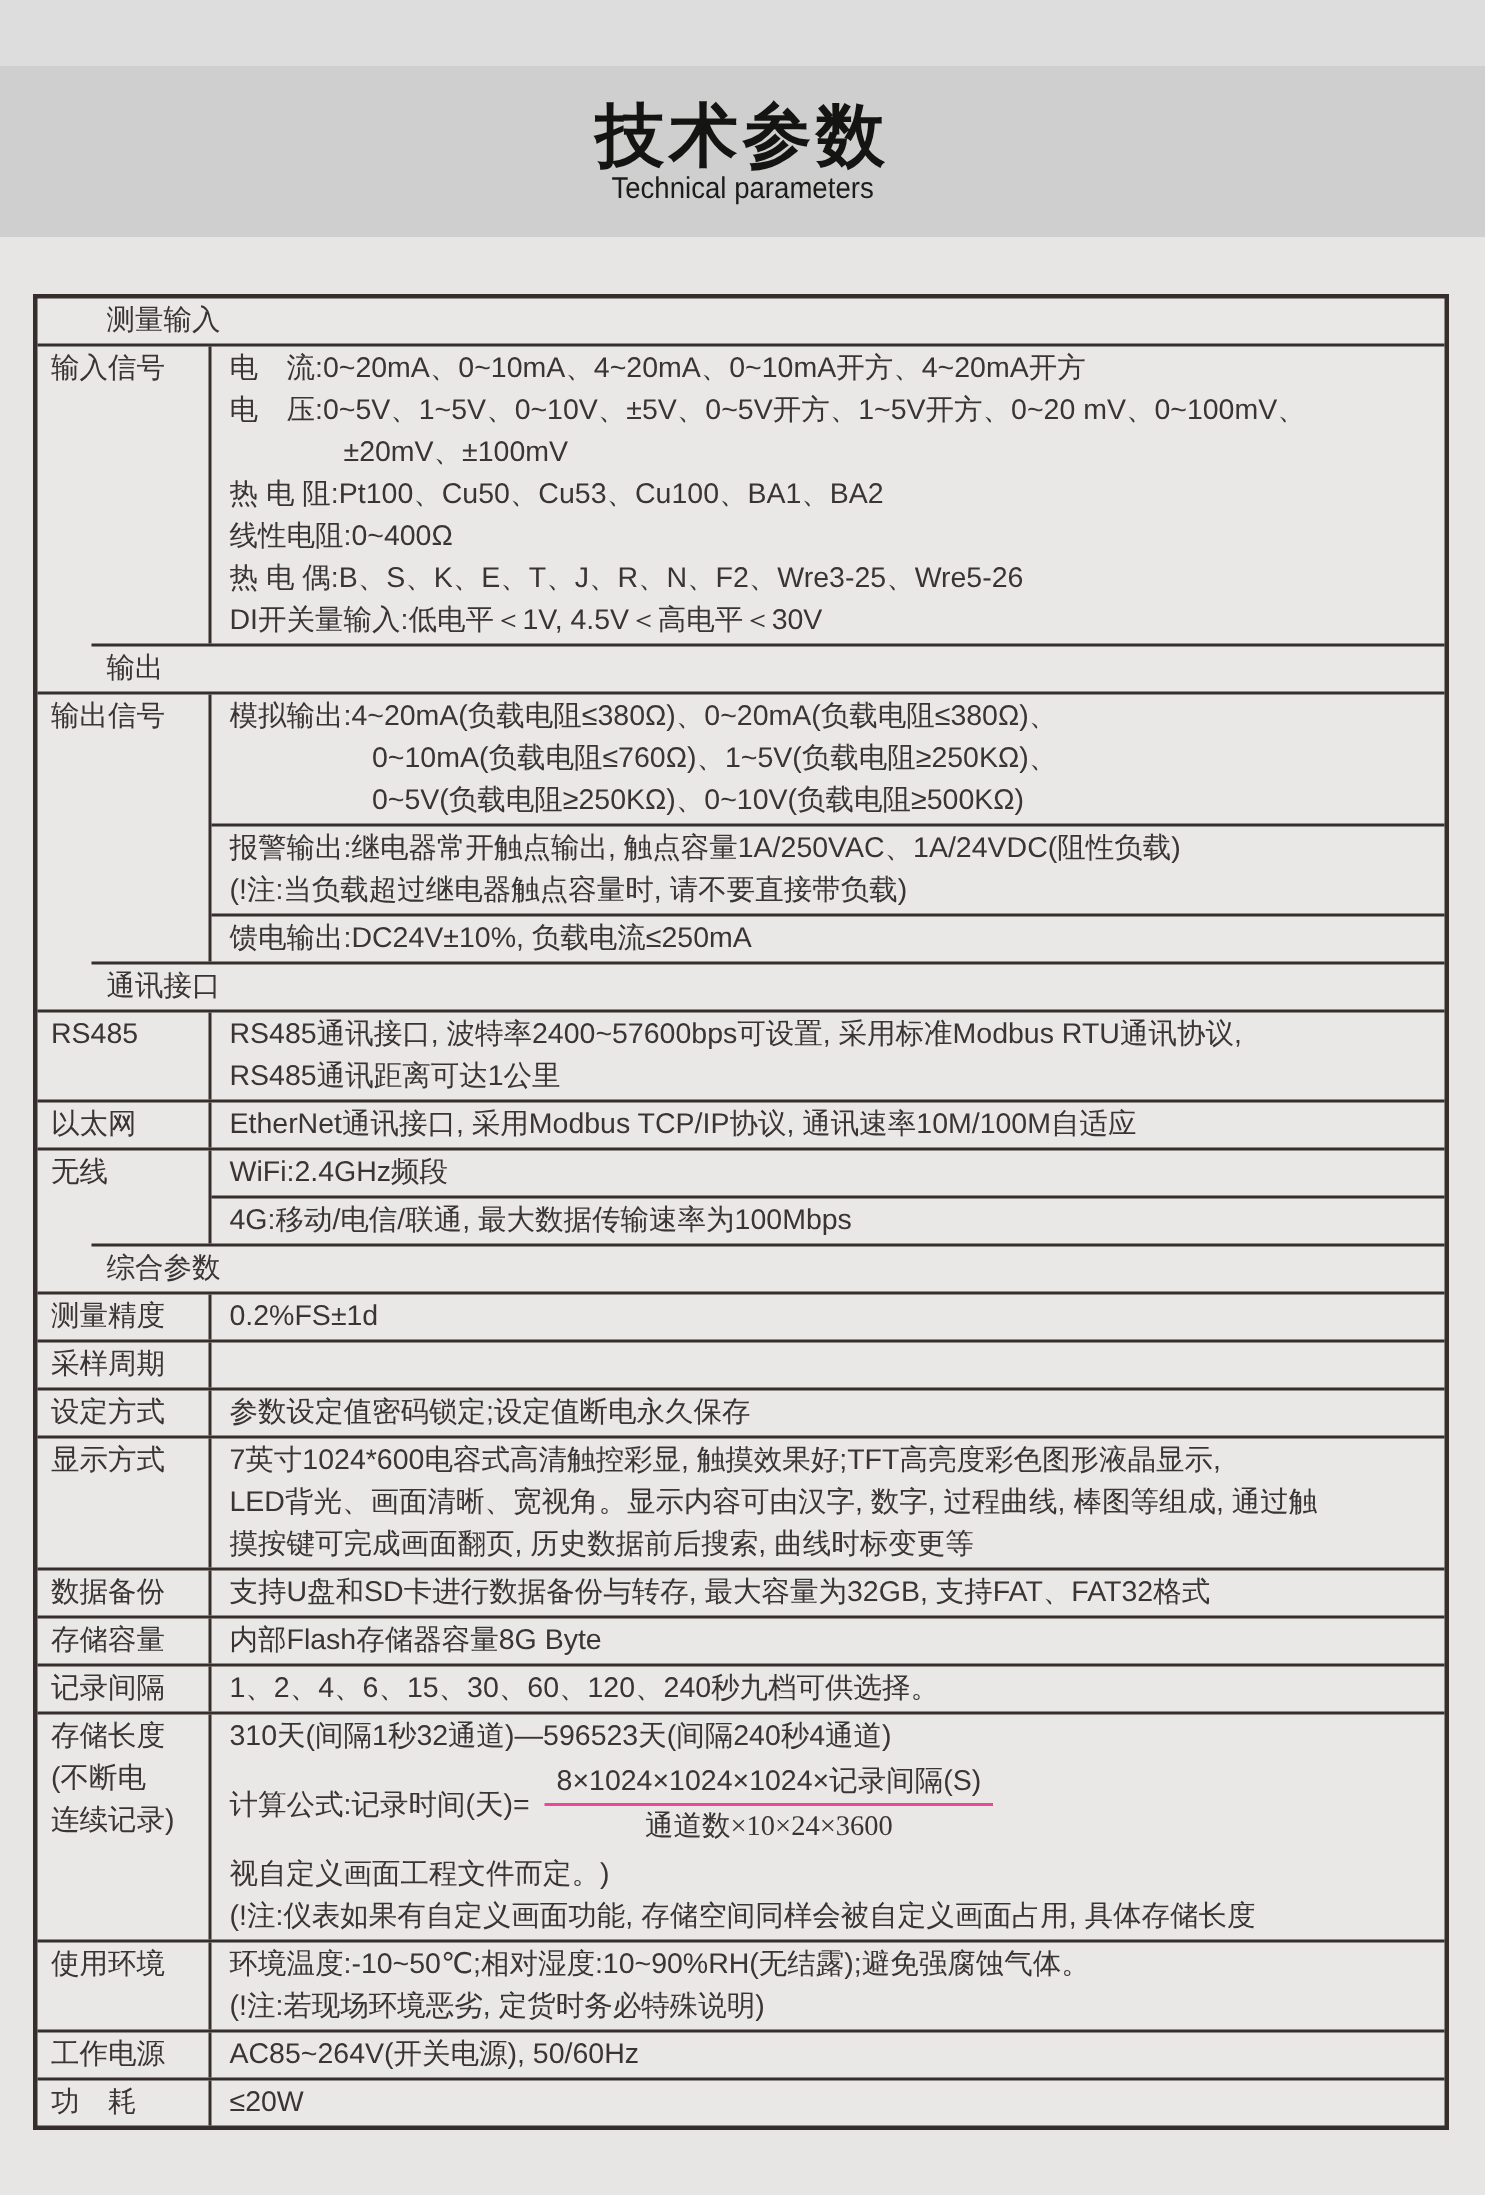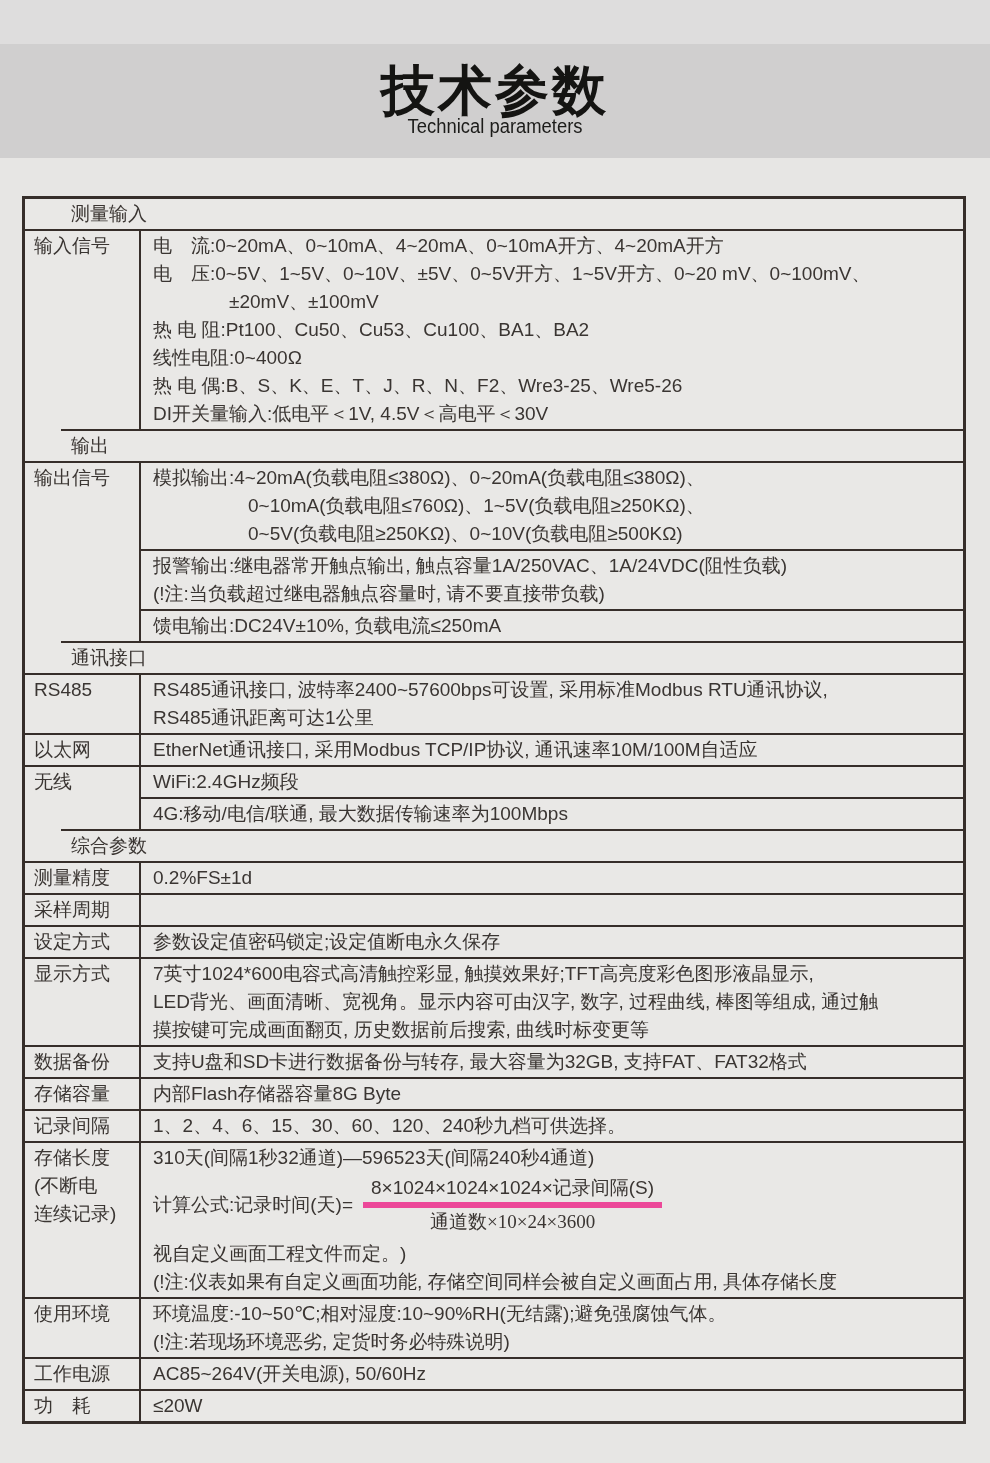--- a/index.html
+++ b/index.html
@@ -9,21 +9,21 @@
     font-family:"Liberation Sans","DejaVu Sans",sans-serif;
     color:#3a3532;
     overflow:hidden;
   }
   .top-strip{height:44px;background:#dedddd;}
   .title-band{
     height:114px;background:#d0cfcf;
     display:flex;flex-direction:column;align-items:center;justify-content:center;
   }
   .main-title{
-    font-size:54px;font-weight:700;color:#141412;letter-spacing:3px;line-height:50px;
+    font-size:46px;font-weight:700;color:#141412;letter-spacing:3px;line-height:50px;
   }
   .sub-title{
     font-size:20px;color:#1c1c1a;line-height:22px;letter-spacing:0px;
     transform:scaleX(.92);
   }
   .spec-table{
     margin:38px 0 0 22px;width:944px;
     border:3px solid #362e2a;
     background:#e9e8e6;
     box-sizing:border-box;
@@ -42,21 +42,21 @@
     padding:1px 4px 1px 9px;line-height:28px;
     box-sizing:border-box;
   }
   .content-cell{flex:1;min-width:0;display:flex;flex-direction:column;}
   .subrow{border-top:2px solid #362e2a;padding:1px 0;}
   .subrow:first-child{border-top:none;}
   .line{padding:0 6px 0 12px;line-height:28px;white-space:pre-wrap;}
   .label-line{white-space:pre-wrap;}
   .formula-block{display:flex;align-items:center;padding:2px 0 4px 12px;}
   .fraction{display:inline-flex;flex-direction:column;text-align:center;margin-left:10px;}
-  .fraction .numer{border-bottom:6px solid #ec4899;padding:0 8px;line-height:28px;}
+  .fraction .numer{border-bottom:2px solid #ec4899;padding:0 8px;line-height:28px;}
   .fraction .denom{padding:0 8px;line-height:28px;font-family:Liberation Serif, serif;}
 </style>
 </head>
 <body>
 
 <div class="top-strip"></div>
 
 <div class="title-band">
   <div class="main-title">技术参数</div>
   <div class="sub-title">Technical parameters</div>

